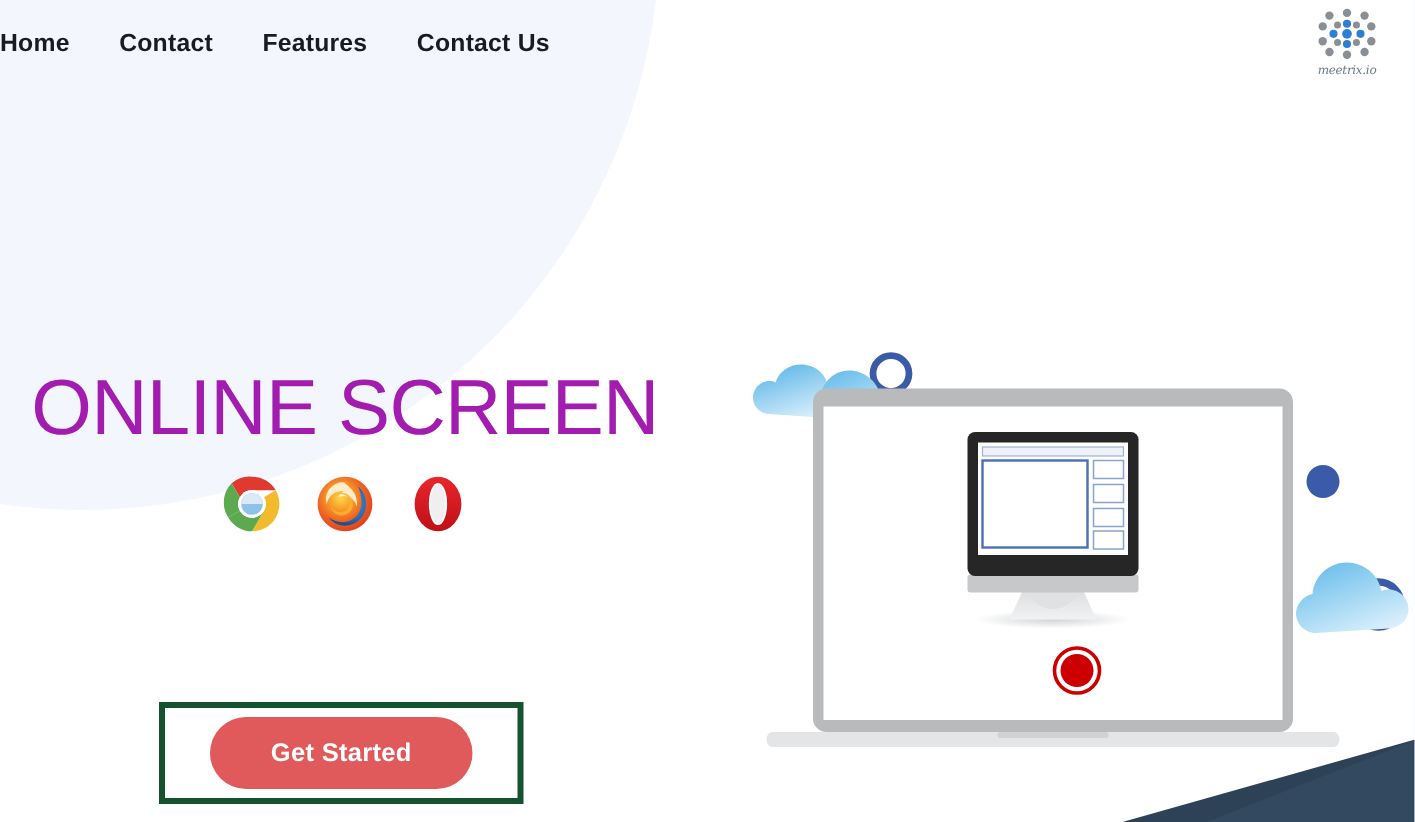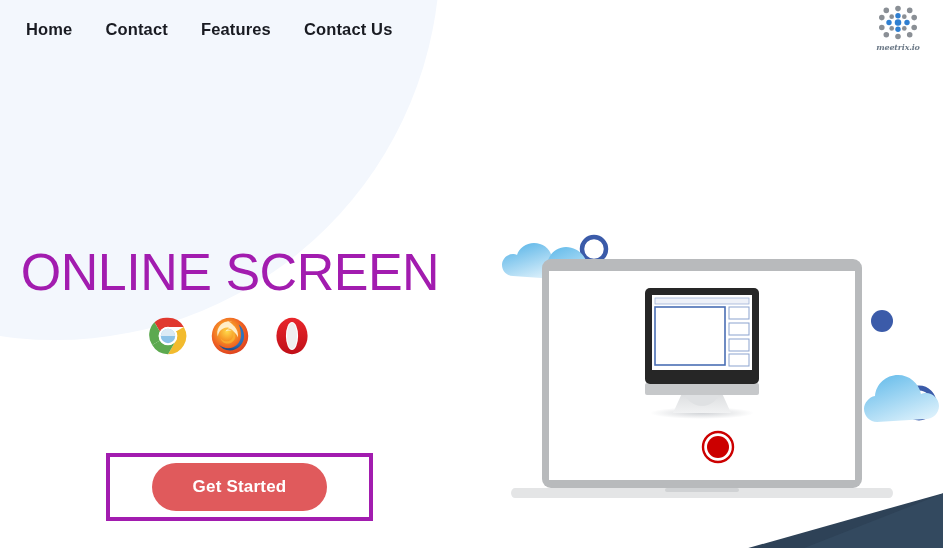--- a/index.html
+++ b/index.html
@@ -49,21 +49,20 @@
     left: 0; top: 0;
     width: 943px;
     height: 58px;
     z-index: 5;
     display: flex;
     align-items: center;
   }
   .nav-links {
     display: flex;
     align-items: center;
-    margin-left: 26px;
   }
   .nav-link {
     font-size: 16.5px;
     font-weight: 600;
     color: #191b22;
     letter-spacing: 0.15px;
     margin-right: 33px;
     white-space: nowrap;
     cursor: pointer;
     text-decoration: none;
@@ -84,21 +83,20 @@
   }
   .brand-mark { width: 40px; height: 36px; display: block; }
   .brand-word {
     font-family: "DejaVu Serif", serif;
     font-style: italic;
     font-size: 8px;
     color: #6d7a88;
     margin-top: 1px;
     letter-spacing: -0.2px;
     white-space: nowrap;
-    font-weight: bold;
   }
 
   
   .hero-left {
     position: absolute;
     left: 0;
     top: 240px;
     width: 460px;
     z-index: 4;
     text-align: center;
@@ -119,24 +117,24 @@
     align-items: center;
     gap: 24px;
     margin-top: 13px;
   }
   .browser-icon { width: 38px; height: 38px; display: block; }
 
   
   .cta-wrap {
     position: absolute;
     left: 106px;
-    top: 453px;
-    width: 267px;
+    top: 468px;
+    width: 243px;
     height: 68px;
-    border: 4px solid #a21caf;
+    border: 4px solid #14532d;
     background: #ffffff;
     box-sizing: border-box;
     z-index: 6;
     display: flex;
     align-items: center;
     justify-content: center;
   }
   .cta-button {
     width: 175px;
     height: 48px;

